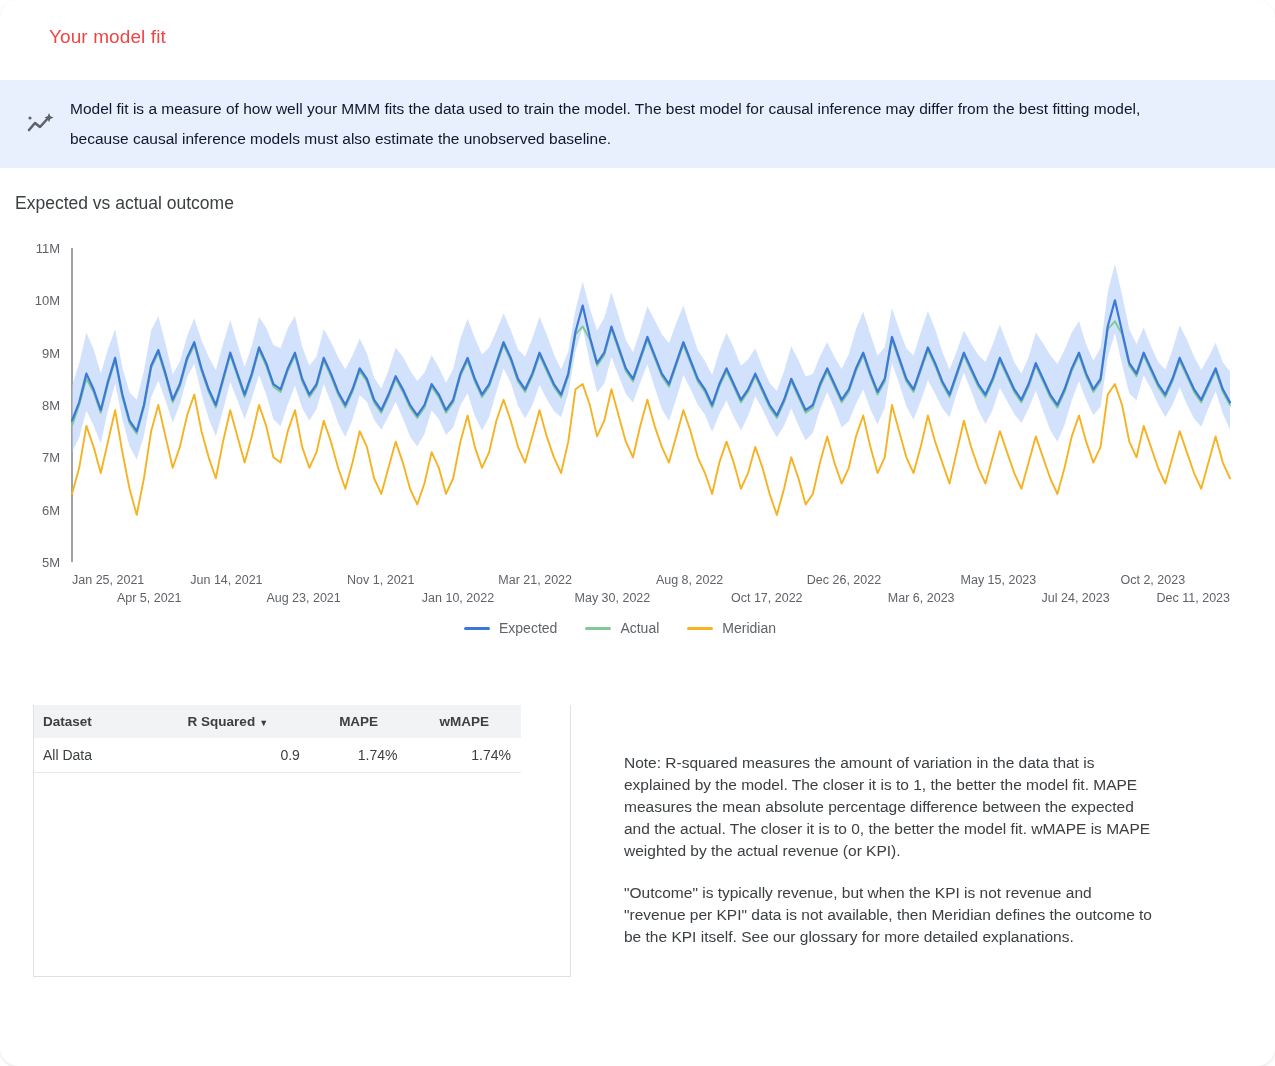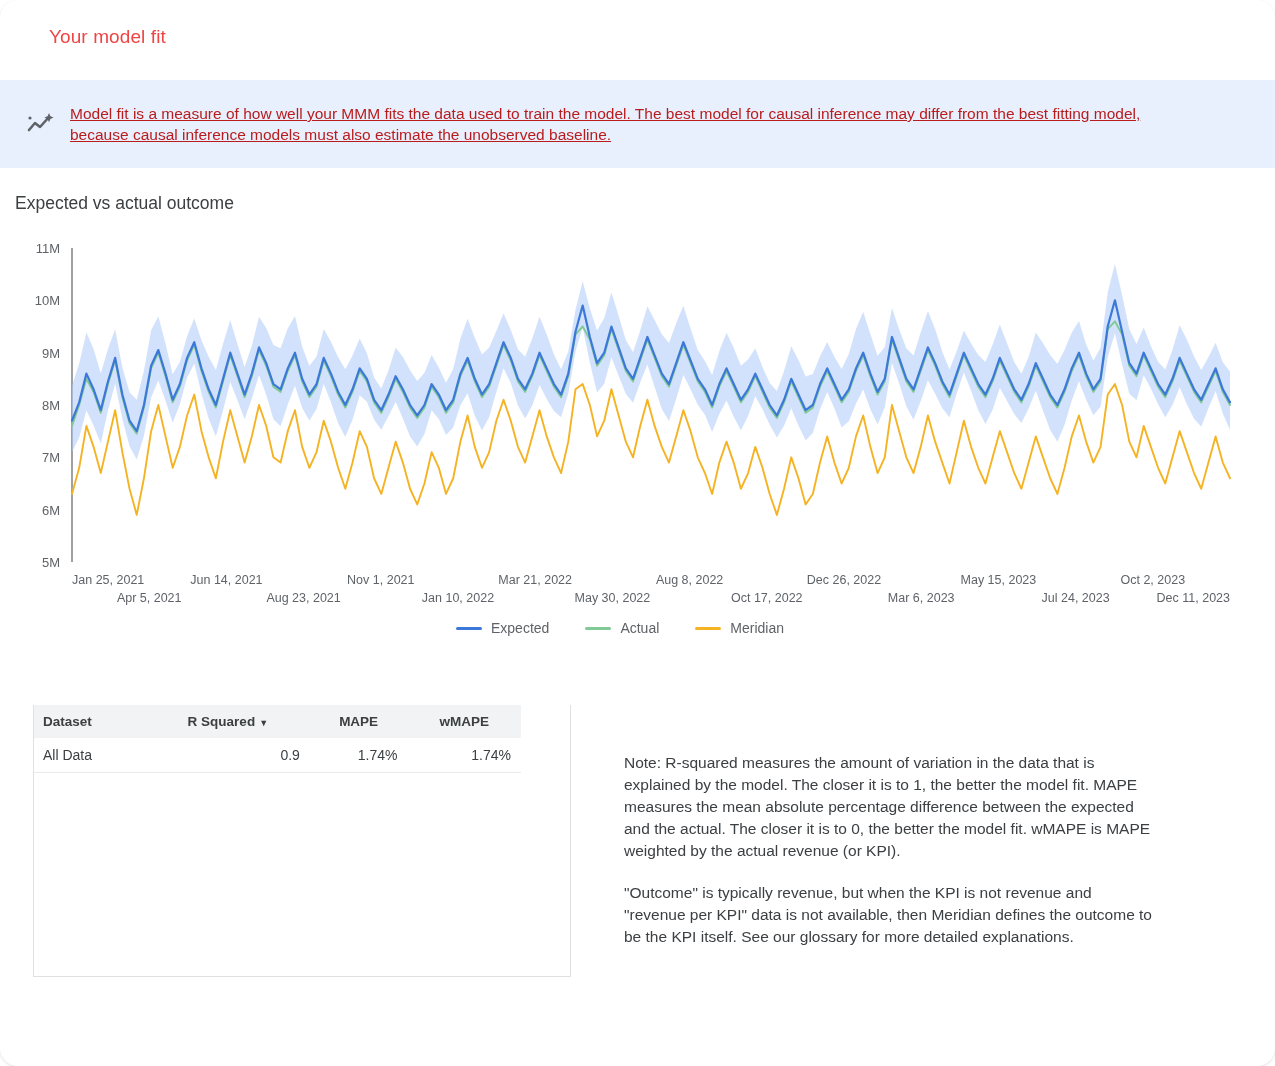--- a/index.html
+++ b/index.html
@@ -50,24 +50,23 @@
     width: 34px;
     height: 34px;
     flex: 0 0 34px;
     margin-right: 14px;
     display: flex;
     align-items: center;
     justify-content: center;
   }
   .info-text {
     font-size: 15.5px;
-    line-height: 21px;
-    color: #b91c1c;
+    line-height: 30px;
+    color: #0f172a;
     max-width: 1095px;
-    text-decoration: underline;
   }
   .chart-title {
     position: absolute;
     left: 15px;
     top: 193px;
     font-size: 17.5px;
     color: #3c4043;
   }
   .chart-wrap {
     position: absolute;
@@ -76,21 +75,21 @@
     width: 1240px;
     height: 420px;
   }
   .legend {
     position: absolute;
     left: 0;
     top: 620px;
     width: 1240px;
     display: flex;
     justify-content: center;
-    gap: 36px;
+    gap: 28px;
     font-size: 14px;
     color: #5f6368;
     align-items: center;
   }
   .legend-item { display: flex; align-items: center; gap: 9px; }
   .legend-swatch { width: 26px; height: 3px; border-radius: 2px; display:inline-block;}
   table.metrics {
     position: absolute;
     left: 33px;
     top: 705px;

